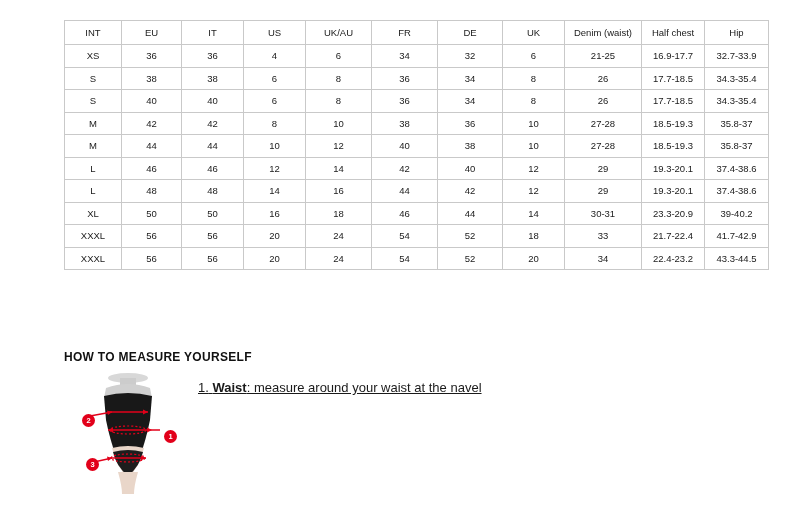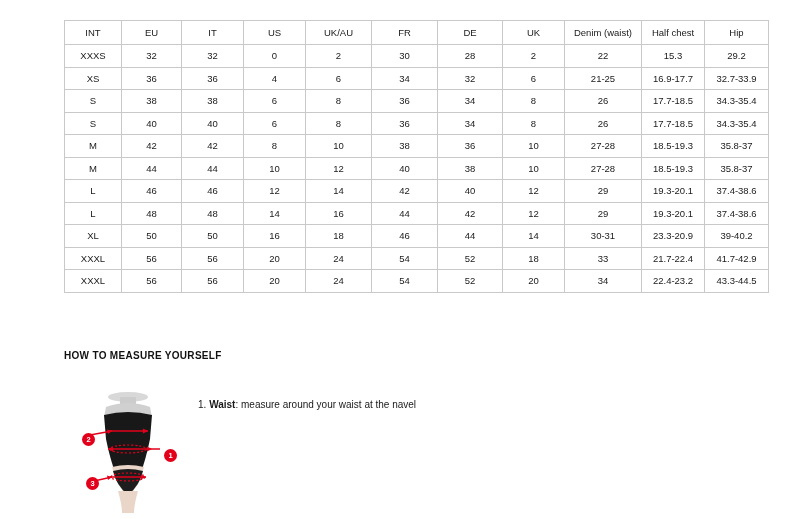--- a/index.html
+++ b/index.html
@@ -62,45 +62,46 @@
   col.c10 { width: 64px; }
 
   
   .howto {
     position: absolute;
     left: 64px;
     top: 350px;
     width: 700px;
   }
   .howto-title {
-    font-size: 10px;
+    font-size: 12px;
     font-weight: bold;
     letter-spacing: 0.3px;
     color: #111;
-    margin-bottom: 26px;
+    margin-bottom: 4px;
   }
   .howto-body {
     position: relative;
     display: flex;
     align-items: flex-start;
   }
   .figure-col {
     width: 120px;
     position: relative;
     height: 130px;
   }
   .steps-col {
     margin-left: 14px;
     padding-top: 12px;
   }
   .step {
-    font-size: 10px;
+    font-size: 13px;
     color: #1a1a1a;
     margin-bottom: 12px;
     line-height: 1.2;
+    text-decoration: underline;
   }
   .step b { font-weight: bold; }
 
   
   .figure {
     position: absolute;
     left: 18px;
     top: 0;
     width: 92px;
     height: 128px;
@@ -153,33 +154,20 @@
           <td>FR</td>
           <td>DE</td>
           <td>UK</td>
           <td>Denim (waist)</td>
           <td>Half chest</td>
           <td>Hip</td>
         </tr>
       </thead>
       <tbody>
         <tr>
-          <td>XXXS</td>
-          <td>32</td>
-          <td>32</td>
-          <td>0</td>
-          <td>2</td>
-          <td>30</td>
-          <td>28</td>
-          <td>2</td>
-          <td>22</td>
-          <td>15.3</td>
-          <td>29.2</td>
-        </tr>
-        <tr>
           <td>XS</td>
           <td>36</td>
           <td>36</td>
           <td>4</td>
           <td>6</td>
           <td>34</td>
           <td>32</td>
           <td>6</td>
           <td>21-25</td>
           <td>16.9-17.7</td>

